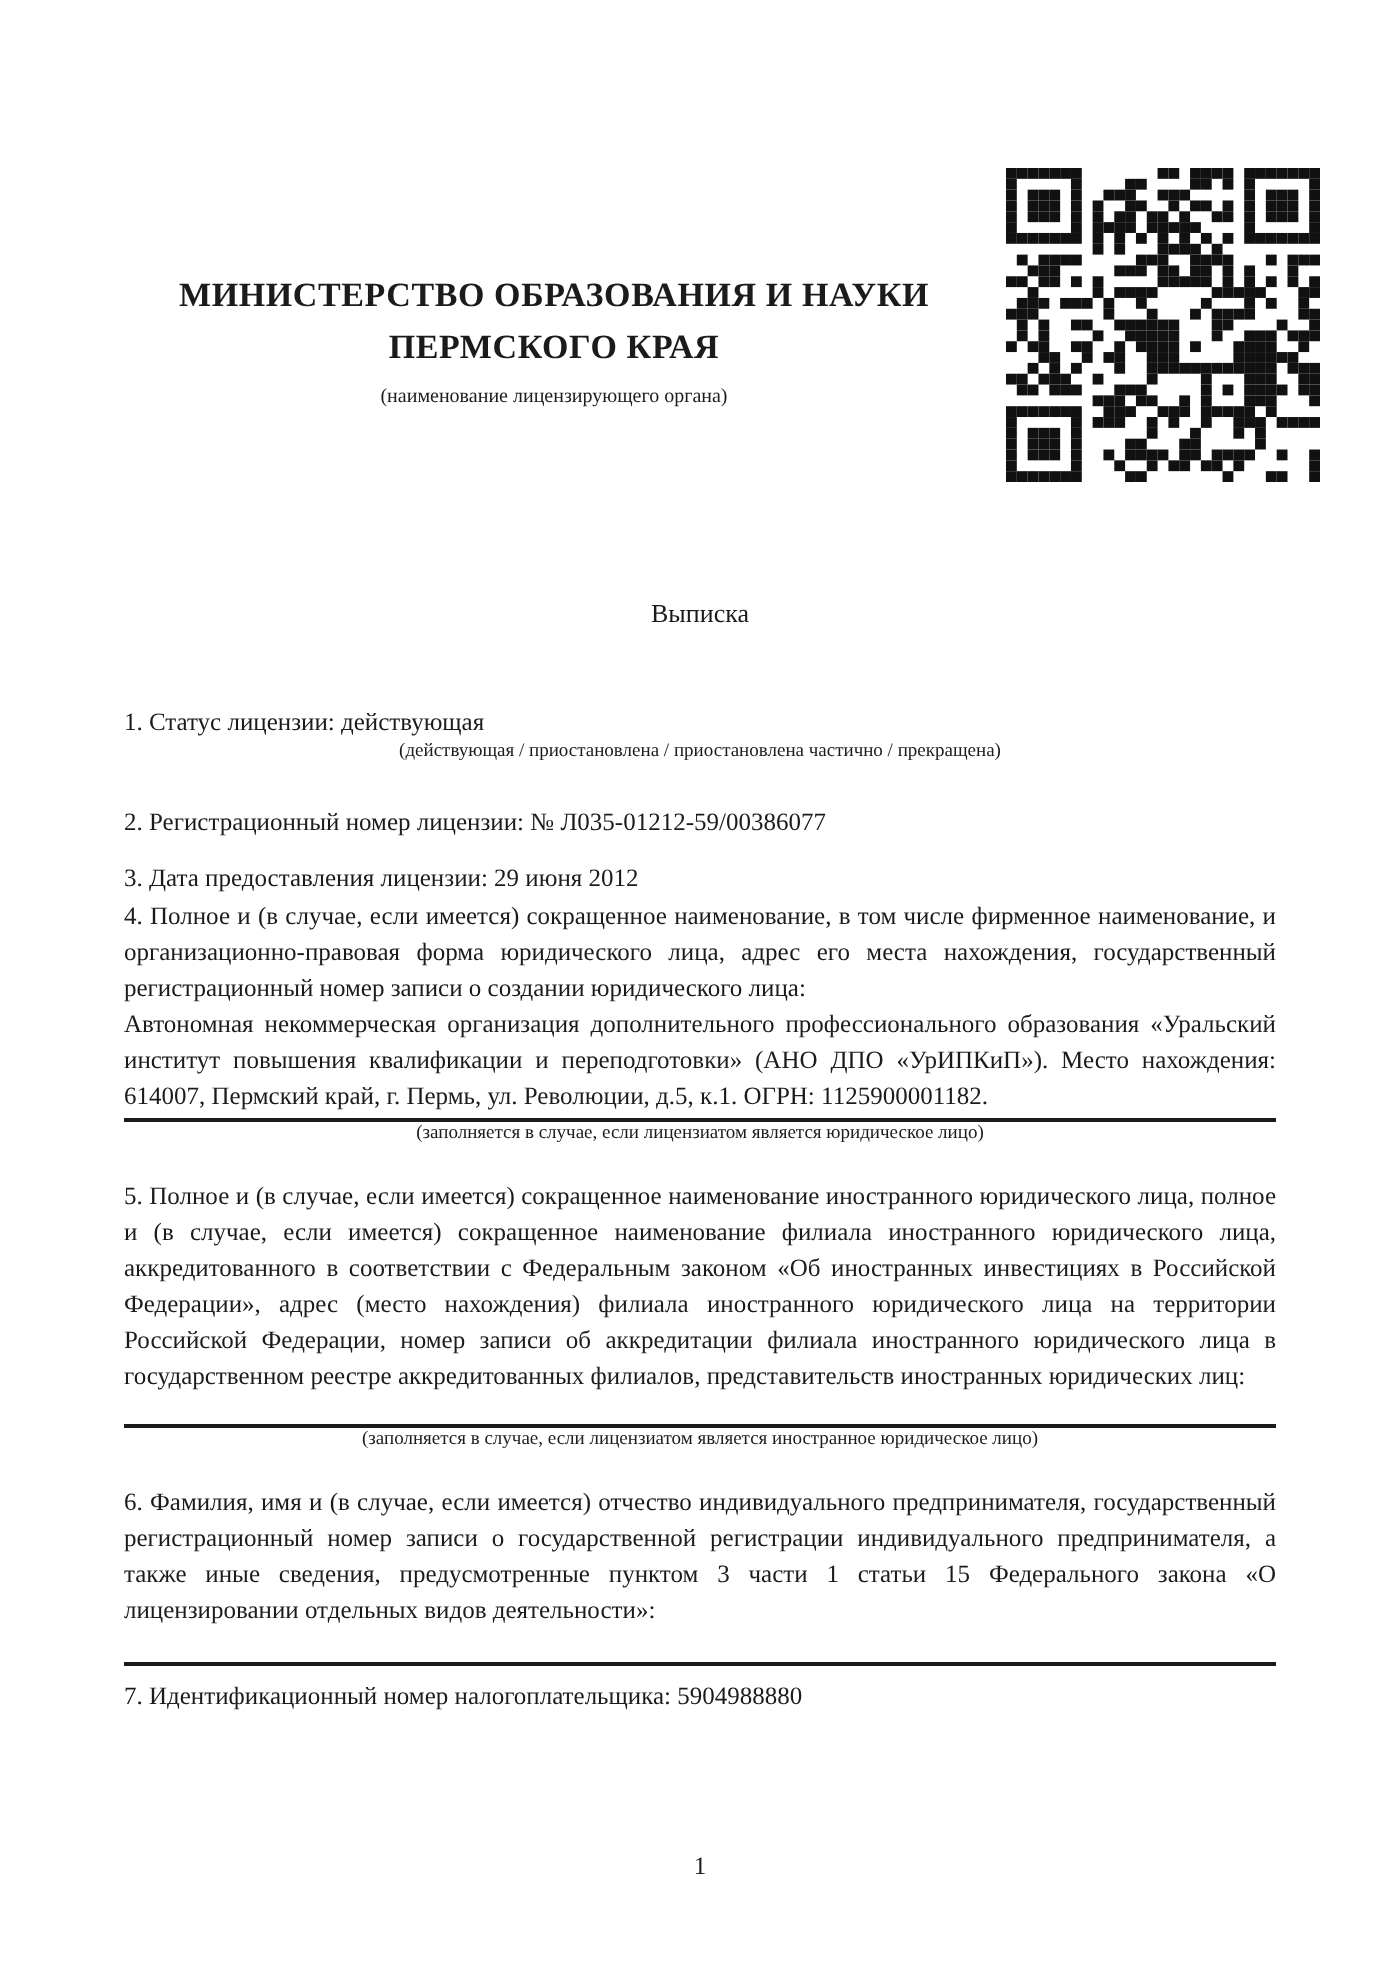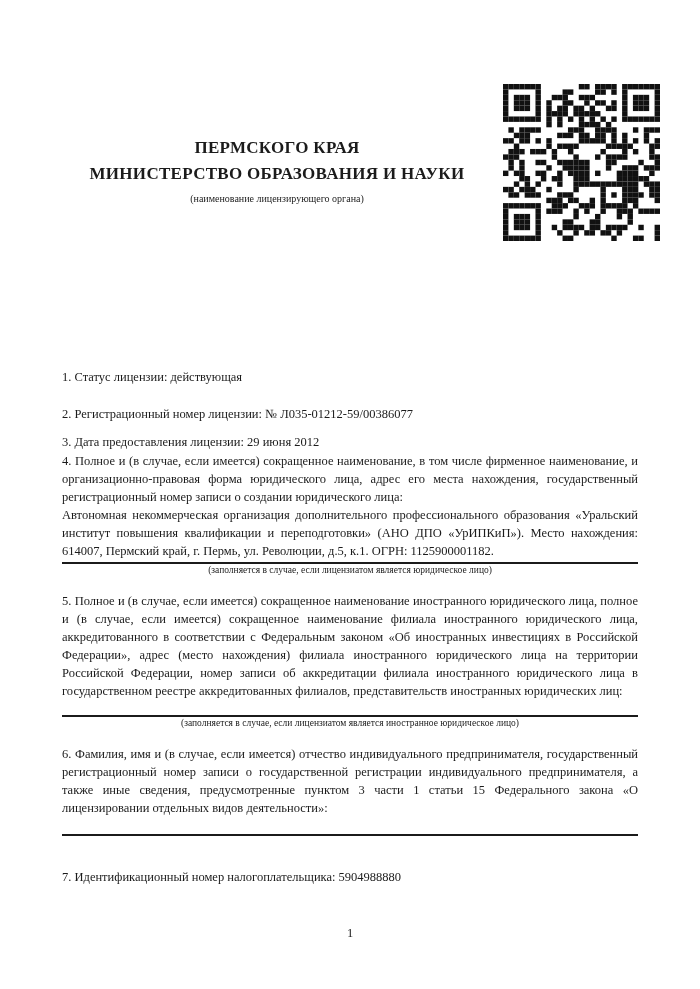--- a/index.html
+++ b/index.html
@@ -42,21 +42,21 @@
     position: absolute;
     top: 298px;
     left: 62px;
     width: 576px;
     text-align: center;
     font-size: 13px;
     line-height: 18px;
   }
   .body {
     position: absolute;
-    top: 368px;
+    top: 352px;
     left: 62px;
     width: 576px;
     font-size: 12.5px;
     line-height: 18px;
   }
   .item-line { margin: 0; }
   .para {
     margin: 0;
     text-align: justify;
   }
@@ -70,21 +70,21 @@
     background: #1b1b1b;
     margin: 0;
   }
   .rule.tight { margin-top: 2px; }
   .rule.gap15 { margin-top: 15px; }
   .rule.gap17 { margin-top: 17px; }
   .mt19 { margin-top: 19px; }
   .mt14 { margin-top: 10px; }
   .mt13 { margin-top: 1px; }
   .mt15 { margin-top: 15px; }
-  .mt18 { margin-top: 32px; }
+  .mt18 { margin-top: 6px; }
   .page-number {
     position: absolute;
     top: 926px;
     left: 0;
     width: 700px;
     text-align: center;
     font-size: 12.5px;
   }
 </style>
 </head>
@@ -504,31 +504,33 @@
         <rect x="32.48" y="151.59" width="5.41" height="5.41"></rect>
         <rect x="59.55" y="151.59" width="5.41" height="5.41"></rect>
         <rect x="64.97" y="151.59" width="5.41" height="5.41"></rect>
         <rect x="108.28" y="151.59" width="5.41" height="5.41"></rect>
         <rect x="129.93" y="151.59" width="5.41" height="5.41"></rect>
         <rect x="135.34" y="151.59" width="5.41" height="5.41"></rect>
         <rect x="151.59" y="151.59" width="5.41" height="5.41"></rect>
       </svg></div>
 
   <div class="org-header">
+    <div class="org-name">МИНИСТЕРСТВО ОБРАЗОВАНИЯ И НАУКИ</div>
     <div class="org-name">ПЕРМСКОГО КРАЯ</div>
-    <div class="org-name">МИНИСТЕРСТВО ОБРАЗОВАНИЯ И НАУКИ</div>
     <div class="org-caption">(наименование лицензирующего органа)</div>
   </div>
 
   <div class="doc-title">
+    <div>Выписка</div>
   </div>
 
   <div class="body">
 
     <div class="item-line">1. Статус лицензии: действующая</div>
+    <div class="form-caption">(действующая / приостановлена / приостановлена частично / прекращена)</div>
 
     <div class="item-line mt19">2. Регистрационный номер лицензии: № Л035-01212-59/00386077</div>
 
     <div class="item-line mt14">3. Дата предоставления лицензии: 29 июня 2012</div>
 
     <div class="mt13">
       <p class="para">4. Полное и (в случае, если имеется) сокращенное наименование, в том числе фирменное наименование, и организационно-правовая форма юридического лица, адрес его места нахождения, государственный регистрационный номер записи о создании юридического лица:</p>
       <p class="para">Автономная некоммерческая организация дополнительного профессионального образования «Уральский институт повышения квалификации и переподготовки» (АНО ДПО «УрИПКиП»). Место нахождения: 614007, Пермский край, г. Пермь, ул. Революции, д.5, к.1. ОГРН: 1125900001182.</p>
       <div class="rule tight"></div>
       <div class="form-caption">(заполняется в случае, если лицензиатом является юридическое лицо)</div>

